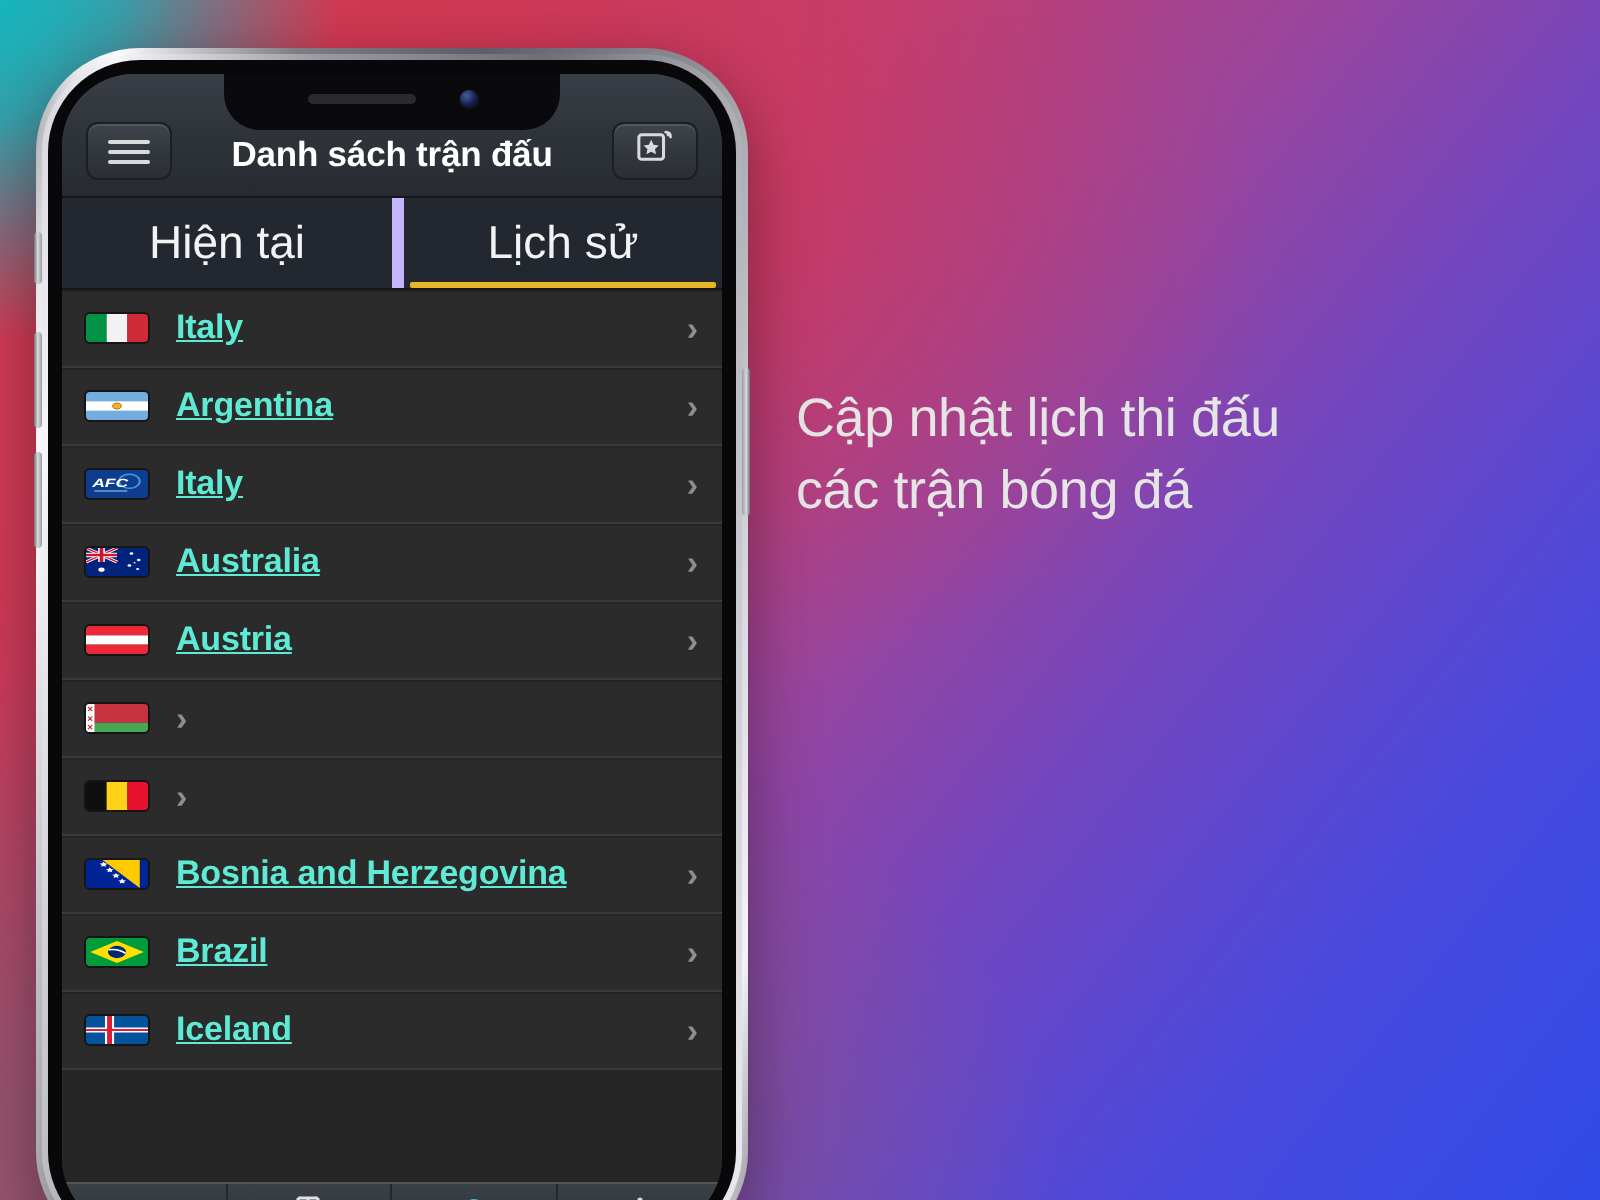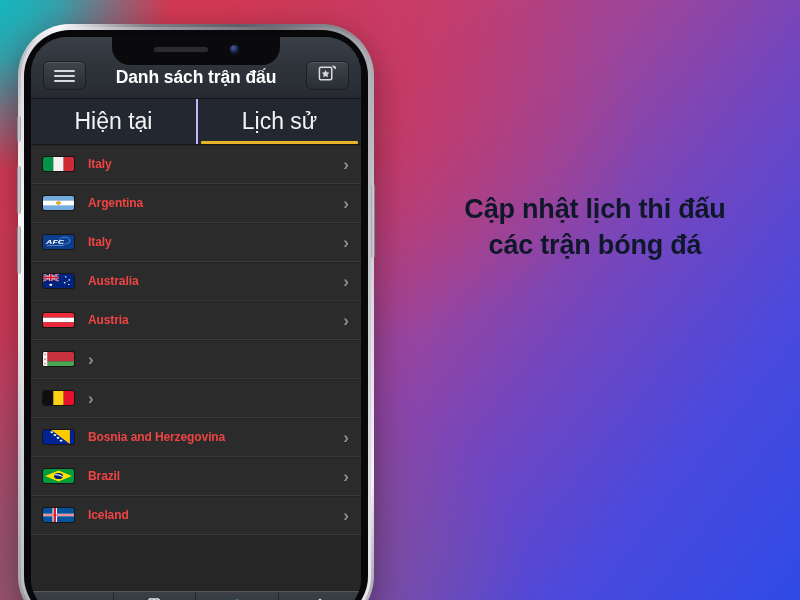--- a/index.html
+++ b/index.html
@@ -27,24 +27,23 @@
   }
   #bg-tint {
     position:absolute; inset:0;
     background:radial-gradient(ellipse 70% 60% at 38% 22%, rgba(214,50,74,0.55) 0%, rgba(214,50,74,0) 60%);
   }
 
   
   #headline {
     position:absolute;
     left:398px; top:192px; width:394px;
-    text-align:center;
-    color:#0f172a;
+    color:#e5e5e5;
     font-size:27px;
-    font-weight:bold;
+    font-weight:normal;
     line-height:1.33;
     letter-spacing:-0.2px;
   }
   #headline .l { display:block; }
 
   
   #phone {
     position:absolute;
     left:18px; top:24px;
     width:356px; height:604px;
@@ -131,21 +130,21 @@
   }
 
   
   #tabs { height:46px; flex:0 0 46px; display:flex; background:#232830; border-bottom:1px solid #15171b; }
   .tab {
     flex:1 1 50%;
     display:flex; align-items:center; justify-content:center;
     color:#f2f3f5; font-size:23px; font-weight:normal;
     position:relative;
   }
-  .tab + .tab { border-left:2px solid #c4b5fd; }
+  .tab + .tab { border-left:6px solid #c4b5fd; }
   .tab.active::after {
     content:""; position:absolute; left:3px; right:3px; bottom:0;
     height:3px; background:#e9b528; border-radius:1px;
   }
 
   
   #list { flex:1 1 auto; overflow:hidden; background:#262626; }
   .row {
     height:39px;
     display:flex; align-items:center;
@@ -156,21 +155,21 @@
   }
   .flag {
     width:31px; height:14px; flex:0 0 31px;
     border-radius:2px;
     margin-right:14px;
     overflow:hidden;
     box-shadow:0 0 0 1px rgba(0,0,0,0.5);
     position:relative;
   }
   .flag svg { display:block; width:100%; height:100%; }
-  .row-label { flex:1 1 auto; color:#ef4444; font-size:12px; font-weight:bold; letter-spacing:-0.1px; }
+  .row-label { flex:1 1 auto; color:#5eead4; font-size:17px; font-weight:bold; letter-spacing:-0.1px;text-decoration:underline; }
   .chev { flex:0 0 auto; color:#8e8e8e; font-size:17px; font-weight:bold; line-height:1; padding-right:2px; }
 
   
   #bottombar {
     flex:0 0 24px; height:24px;
     background:linear-gradient(180deg,#3b4047 0%,#2e333a 100%);
     border-top:1px solid #53575d;
     display:flex;
   }
   #bottombar .bt { flex:1 1 25%; display:flex; align-items:flex-start; justify-content:center; padding-top:6px; border-right:1px solid #24282d; }

